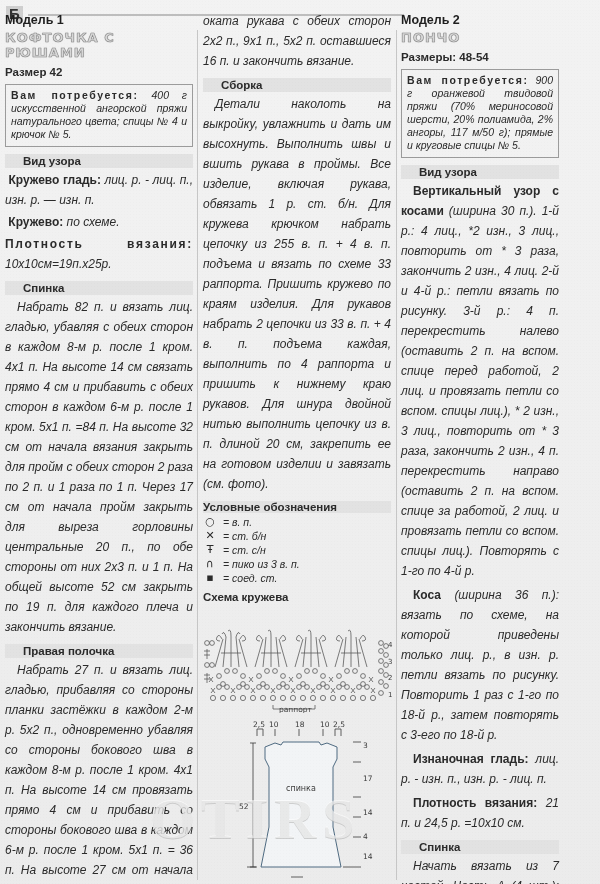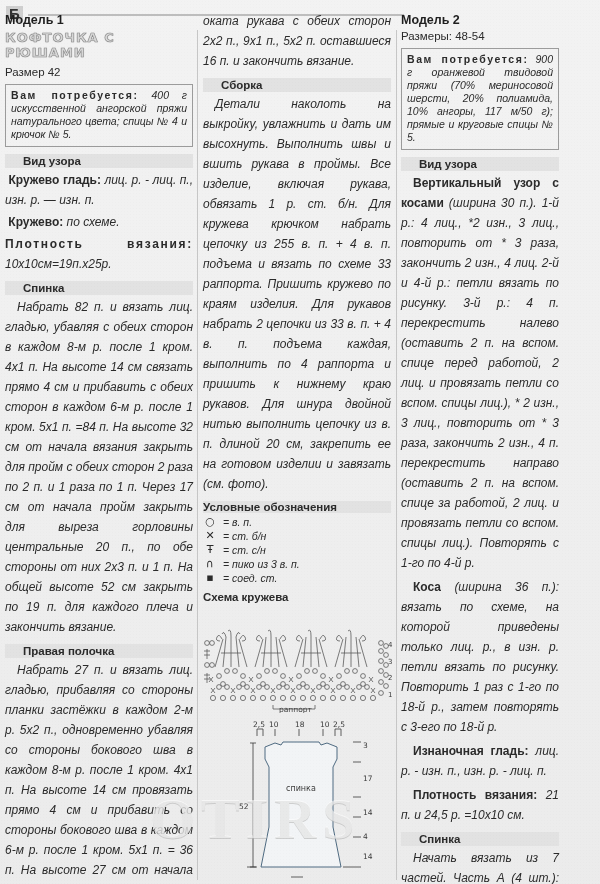--- a/index.html
+++ b/index.html
@@ -64,21 +64,21 @@
     font-size:12.5px; font-weight:bold; margin:2px 0 3px 0; color:#1f1f1f;
   }
   .outline-title {
     font-size:13px; font-weight:bold; letter-spacing:1px;
     color:#d8d8d8;
     -webkit-text-stroke:0.6px #8d8d8d;
     text-shadow: 0 0 1px #9a9a9a;
     margin:0 0 6px 0;
     font-family:"DejaVu Sans", sans-serif;
   }
-  .size-line { font-size:11.5px; font-weight:normal; margin:0 0 6px 0; }
+  .size-line { font-size:11.5px; font-weight:bold; margin:0 0 6px 0; }
 
   .need-box {
     border:1px solid #9b9b9b;
     padding:4px 5px 5px 5px;
     margin:0 0 7px 0;
     font-size:10.5px; line-height:13px;
     font-style:italic;
     text-align:justify;
   }
   .need-box b { font-style:normal; letter-spacing:1.6px; }
@@ -465,25 +465,26 @@
           <text x="186" y="210">10</text>
           <text x="186" y="272">44</text>
           <text x="104" y="260">54</text>
         </g>
       </svg>
     </div>
   </div>
 
   <div class="col col-right">
     <h2 class="model">Модель 2</h2>
+    <div class="outline-title">ПОНЧО</div>
     <div class="size-line">Размеры: 48-54</div>
 
     <div class="need-box">
       <b>Вам потребуется:</b>
-      <span>900 г оранжевой твидовой пряжи (70% мериносовой шерсти, 20% полиамида, 10% ангоры, 117 м/50 г); прямые и круговые спицы № 5.</span>
+      <span>900 г оранжевой твидовой пряжи (70% мериносовой шерсти, 20% полиамида, 2% ангоры, 117 м/50 г); прямые и круговые спицы № 5.</span>
     </div>
 
     <div class="sec-head bar">Вид узора</div>
     <p class="body">
       <b>Вертикальный узор с косами</b>
       <span>(ширина 30 п.). 1-й р.: 4 лиц., *2 изн., 3 лиц., повторить от * 3 раза, закончить 2 изн., 4 лиц. 2-й и 4-й р.: петли вязать по рисунку. 3-й р.: 4 п. перекрестить налево (оставить 2 п. на вспом. спице перед работой, 2 лиц. и провязать петли со вспом. спицы лиц.), * 2 изн., 3 лиц., повторить от * 3 раза, закончить 2 изн., 4 п. перекрестить направо (оставить 2 п. на вспом. спице за работой, 2 лиц. и провязать петли со вспом. спицы лиц.). Повторять с 1-го по 4-й р.</span>
     </p>
     <p class="body">
       <b>Коса</b>
       <span>(ширина 36 п.): вязать по схеме, на которой приведены только лиц. р., в изн. р. петли вязать по рисунку. Повторить 1 раз с 1-го по 18-й р., затем повторять с 3-его по 18-й р.</span>

